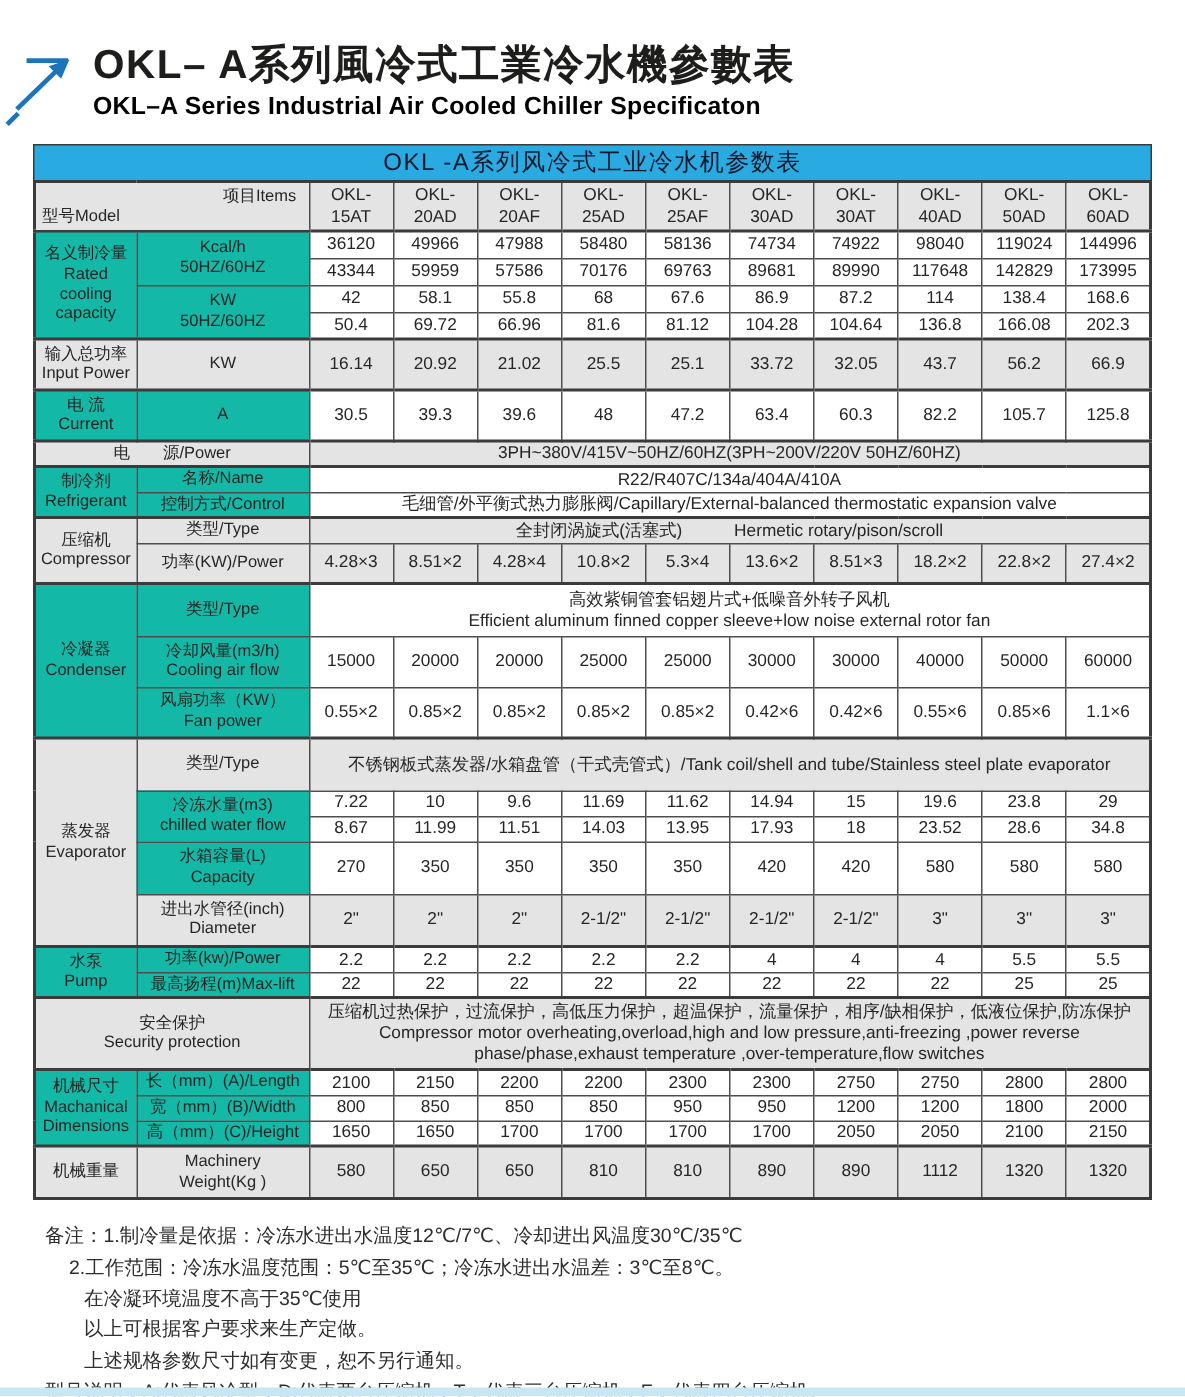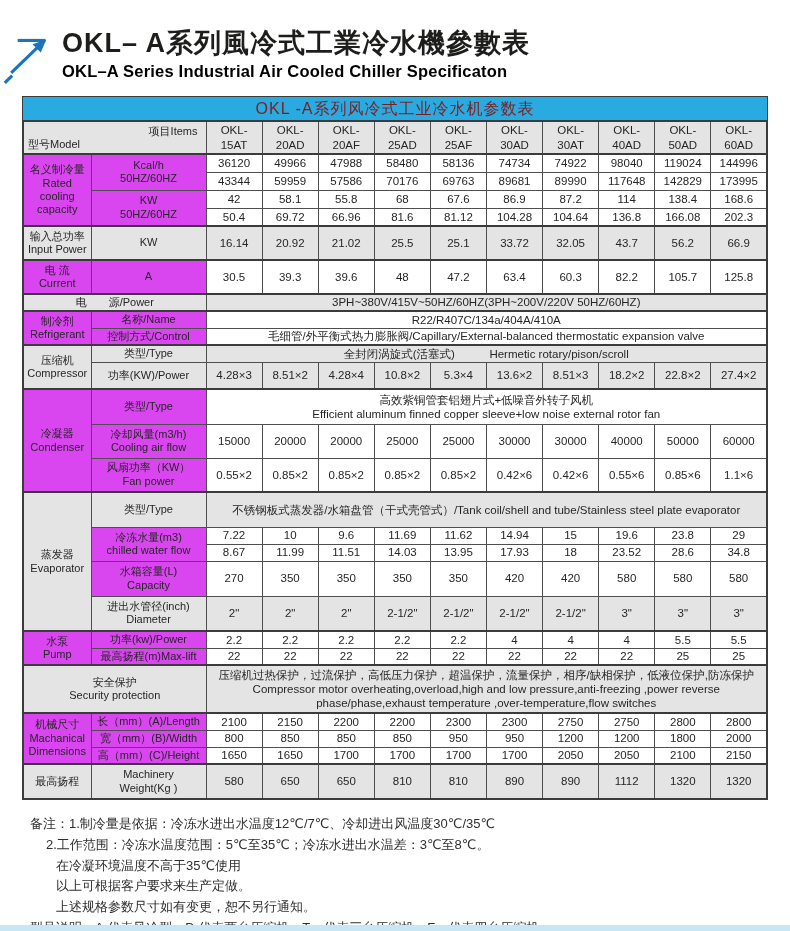--- a/index.html
+++ b/index.html
@@ -8,27 +8,27 @@
   .page { position:relative; width:790px; height:931px; background:#fff; overflow:hidden; }
 
   
   .hd { display:flex; align-items:flex-start; gap:12px; padding:28px 0 0 2px; }
   .logo { width:48px; height:52px; flex:0 0 auto; margin-top:4px; }
   .titles h1 { font-size:27px; font-weight:700; color:#1d1d1b; letter-spacing:1px; line-height:1.15; }
   .titles h2 { font-size:16.5px; font-weight:700; color:#000000; letter-spacing:0.2px; margin-top:3px; }
 
   
   .tbl-wrap { width:746px; margin:12px 0 0 22px; }
-  .tbl-title { height:24px; line-height:24px; text-align:center; color:#7f1d1d;
+  .tbl-title { height:24px; line-height:24px; text-align:center; color:#0f172a;
                background:#29abe2; font-size:16px; letter-spacing:1px;
                border:1px solid #3b3b3b; border-bottom:none; }
   table { width:746px; border-collapse:collapse; table-layout:fixed; border:2px solid #3b3b3b; }
   td { border:1px solid #4e4e4e; text-align:center; vertical-align:middle;
        padding:0 1px; line-height:1.22; color:#262626; background:#fff; }
-  td.lab { background:#d946ef; font-size:11px; white-space:pre-line; }
+  td.lab { background:#14b8a6; font-size:11px; white-space:pre-line; }
   td.val { font-size:11.5px; white-space:pre-line; }
   tr.gray > td { background:#e4e4e4; }
   tr.sect > td { border-top:2px solid #3b3b3b; }
   tr.model-row > td { background:#e4e4e4; font-size:11.5px; }
   td.corner { position:relative; background-color:#e4e4e4;
     background-image:linear-gradient(to bottom right,
       transparent calc(50% - 0.7px), #555 calc(50% - 0.7px),
       #555 calc(50% + 0.7px), transparent calc(50% + 0.7px)); }
   td.corner .c-model { position:absolute; left:4px; bottom:2px; font-size:11px; }
   td.corner .c-items { position:absolute; right:8px; top:3px; font-size:11px; }
@@ -379,21 +379,21 @@
             <td class="val">1700</td>
             <td class="val">1700</td>
             <td class="val">1700</td>
             <td class="val">1700</td>
             <td class="val">2050</td>
             <td class="val">2050</td>
             <td class="val">2100</td>
             <td class="val">2150</td>
           </tr>
           <tr class="gray sect" style="height: 35px;">
-            <td class="lab sec">最高扬程</td>
+            <td class="lab sec">机械重量</td>
             <td class="lab item">Machinery
 Weight(Kg )</td>
             <td class="val">580</td>
             <td class="val">650</td>
             <td class="val">650</td>
             <td class="val">810</td>
             <td class="val">810</td>
             <td class="val">890</td>
             <td class="val">890</td>
             <td class="val">1112</td>

